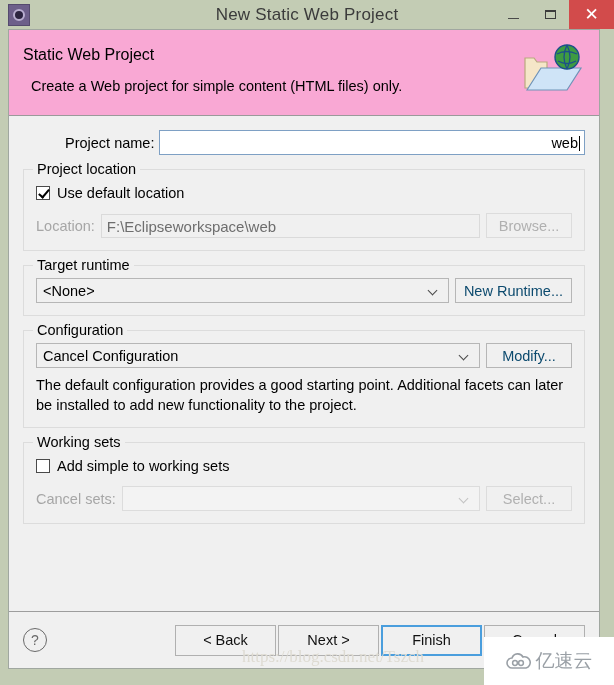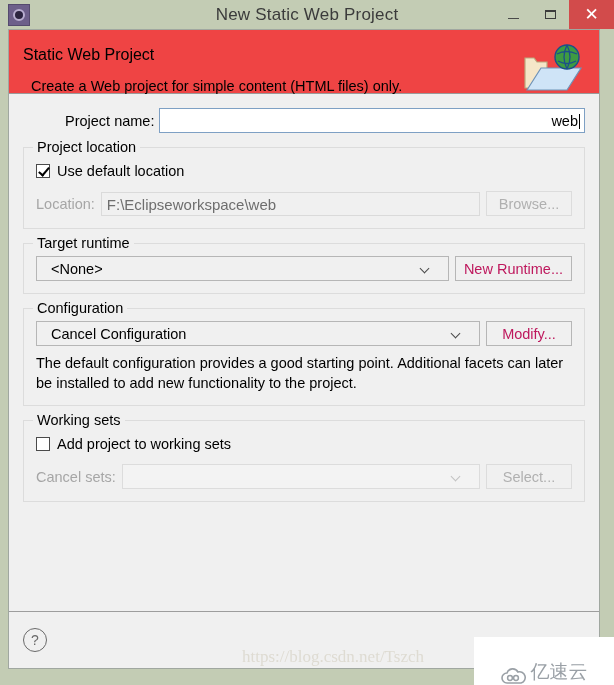--- a/index.html
+++ b/index.html
@@ -109,22 +109,22 @@
     height: 640px;
     background: #f0f0f0;
     border: 1px solid #a0a7a0;
     box-sizing: border-box;
     display: flex;
     flex-direction: column;
   }
 
   
   .header {
-    background: #ef4444;
-    height: 64px;
+    background: #f9a8d4;
+    height: 86px;
     position: relative;
     border-bottom: 1px solid #9a9a9a;
     flex: none;
     box-sizing: border-box;
   }
   .header-title {
     position: absolute;
     left: 14px;
     top: 16px;
     font-size: 16px;
@@ -252,40 +252,40 @@
     margin-left: 6px;
   }
 
   .btn {
     height: 25px;
     min-width: 86px;
     background: #f0f0f0;
     border: 1px solid #b6b6b6;
     box-sizing: border-box;
     font-size: 14.5px;
-    color: #be185d;
+    color: #0c4a6e;
     display: flex;
     align-items: center;
     justify-content: center;
     padding: 0 8px;
     flex: none;
   }
   .btn.dim { color: #b0b0b0; border-color: #dcdcdc; }
 
   .combo {
     flex: 1 1 auto;
     height: 25px;
     background: #f0f0f0;
     border: 1px solid #b6b6b6;
     box-sizing: border-box;
     font-size: 14.5px;
     color: #000;
     display: flex;
     align-items: center;
-    padding: 0 14px;
+    padding: 0 6px;
     position: relative;
   }
   .combo.dim { color: #b5b5b5; border-color: #dcdcdc; background: #f3f3f3; }
   .combo .combo-text { flex: 1 1 auto; }
   .chev {
     width: 9px;
     height: 9px;
     position: relative;
     flex: none;
     margin-right: 4px;
@@ -365,25 +365,25 @@
     font-family: "Liberation Serif", serif;
     font-size: 17px;
     color: #dedbd2;
     white-space: nowrap;
     pointer-events: none;
   }
   .wm-logo {
     position: absolute;
     right: 0px;
     bottom: 0px;
-    width: 140px;
+    width: 130px;
     height: 48px;
     background: #ffffff;
     display: flex;
-    align-items: flex-end;
+    align-items: center;
     justify-content: center;
     gap: 4px;
   }
   .wm-logo .cloud {
     width: 26px;
     height: 17px;
     position: relative;
     flex: none;
   }
   .wm-logo .wm-text {
@@ -466,37 +466,43 @@
           <div class="btn">Modify...</div>
         </div>
         <div class="desc-text">The default configuration provides a good starting point. Additional facets can later be installed to add new functionality to the project.</div>
       </div>
 
       <div class="group">
         <span class="group-title">Working sets</span>
 
         <div class="check-row">
           <span class="checkbox"></span>
-          <span class="lbl">Add project to working sets</span>
+          <span class="lbl">Add simple to working sets</span>
         </div>
 
         <div class="field-row">
           <span class="lbl dim">Cancel sets:</span>
           <div class="combo dim" style="margin-left:6px">
             <span class="combo-text"></span>
             <span class="chev dim"></span>
           </div>
           <div class="btn dim" style="margin-left:6px">Select...</div>
         </div>
       </div>
 
     </div>
 
     <div class="footer">
       <div class="help-icon">?</div>
+      <div class="footer-btns">
+        <div class="fbtn">&lt; Back</div>
+        <div class="fbtn">Next &gt;</div>
+        <div class="fbtn focused">Finish</div>
+        <div class="fbtn">Cancel</div>
+      </div>
     </div>
 
   </div>
 
   <div class="wm-url">https://blog.csdn.net/Tszch</div>
   <div class="wm-logo">
     <span class="cloud">
       <svg width="26" height="17" viewBox="0 0 26 17">
         <path d="M6,15 a5,5 0 0 1 0,-10 a6,6 0 0 1 11,-1 a4.5,4.5 0 0 1 3,11 Z" fill="none" stroke="#9aa0a6" stroke-width="1.6"></path>
         <circle cx="9" cy="10" r="2.4" fill="none" stroke="#9aa0a6" stroke-width="1.5"></circle>

